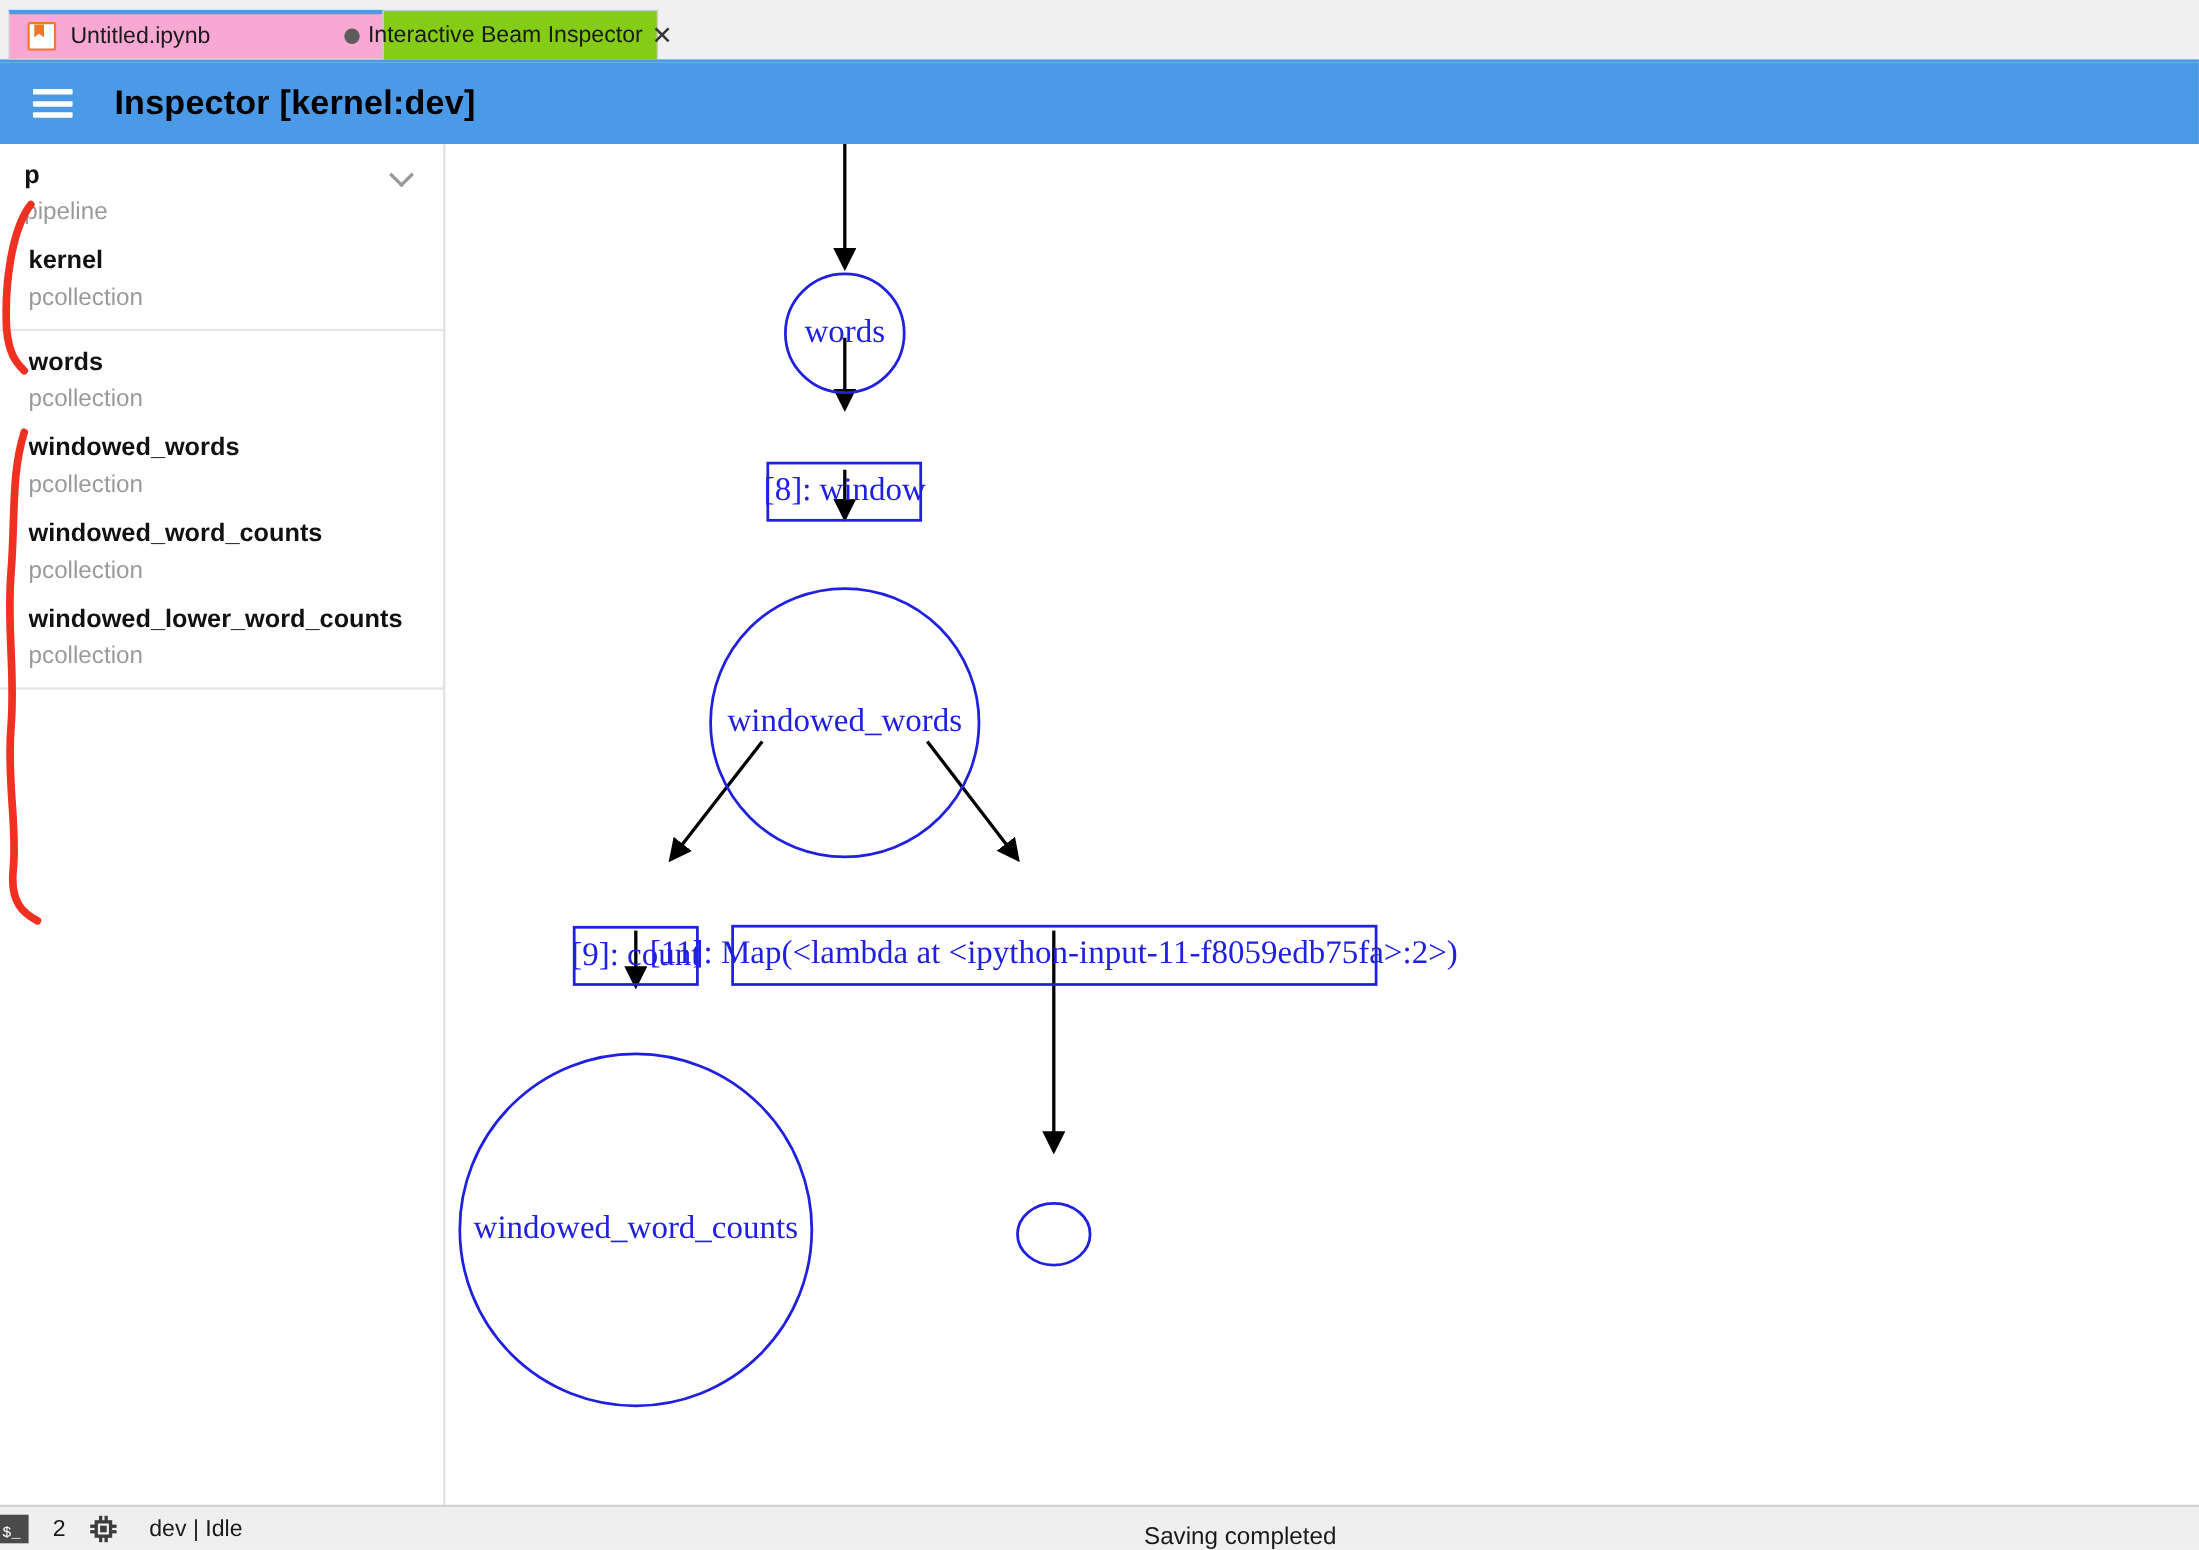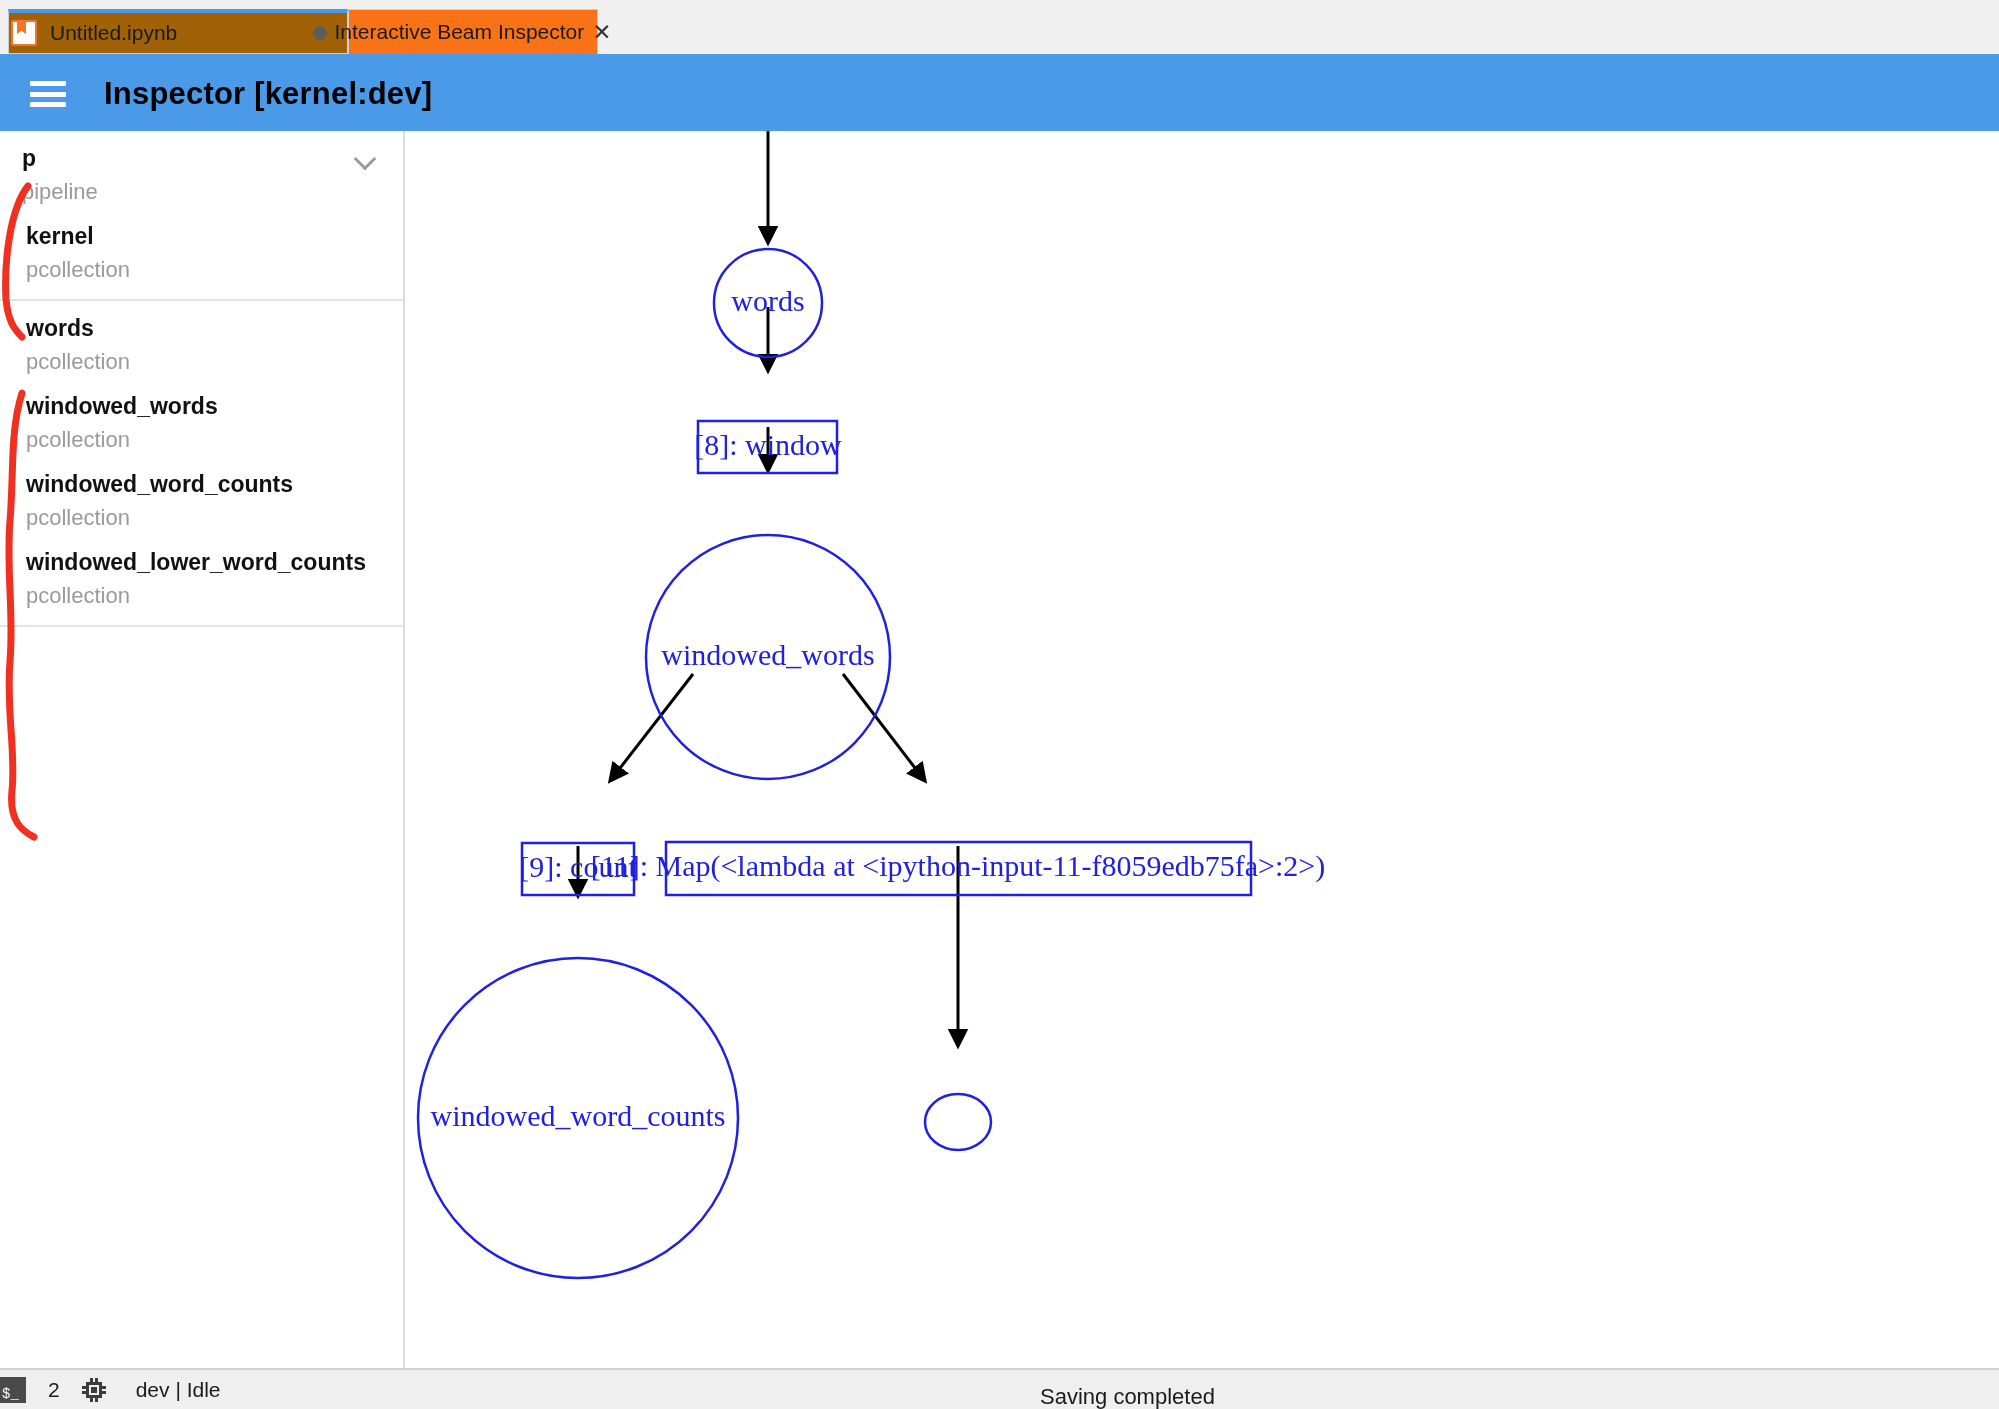--- a/index.html
+++ b/index.html
@@ -32,28 +32,28 @@
     box-sizing: border-box;
     display: flex;
     align-items: center;
     font-size: 21px;
     color: #1a1a1a;
     border: 1px solid #cfcfcf;
   }
   .tab.inactive {
     left: 8px;
     width: 340px;
-    background: #a16207;
+    background: #f9a8d4;
     border-top: 4px solid #4a9ae8;
-    padding-left: 2px;
+    padding-left: 16px;
   }
   .tab.active {
     left: 348px;
     width: 250px;
-    background: #f97316;
+    background: #84cc16;
     border-bottom: none;
     justify-content: center;
     padding: 0 10px;
   }
   .nb-icon {
     width: 22px; height: 22px;
     border: 2.5px solid #f0762a;
     border-radius: 2px;
     margin-right: 13px;
     position: relative;

